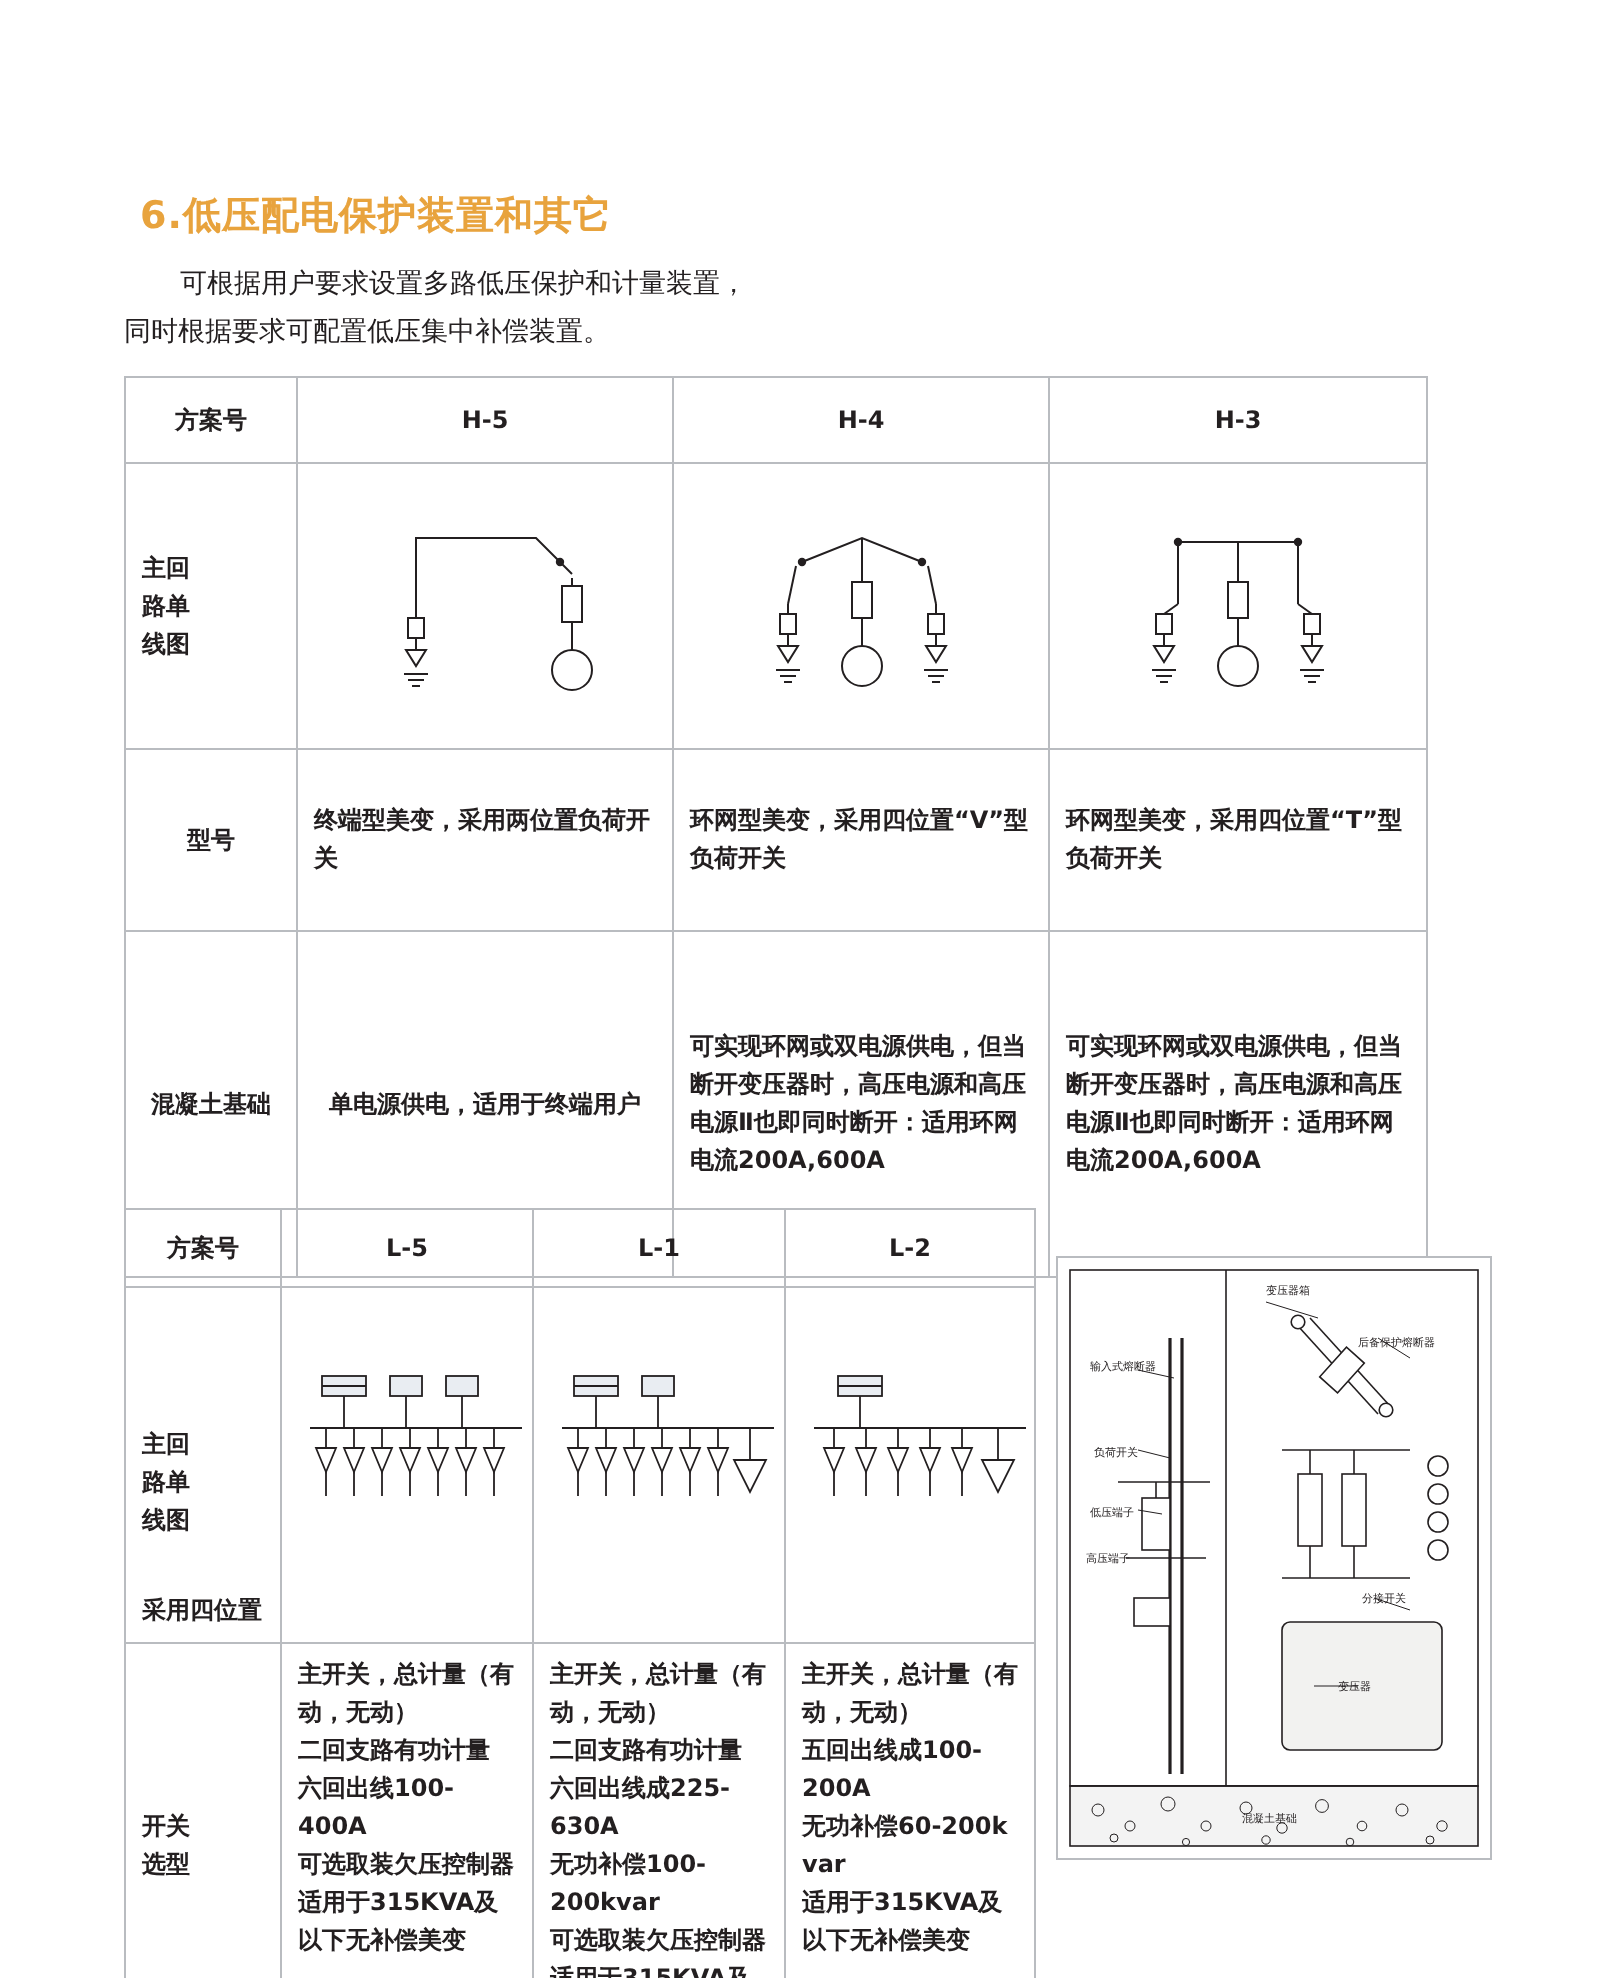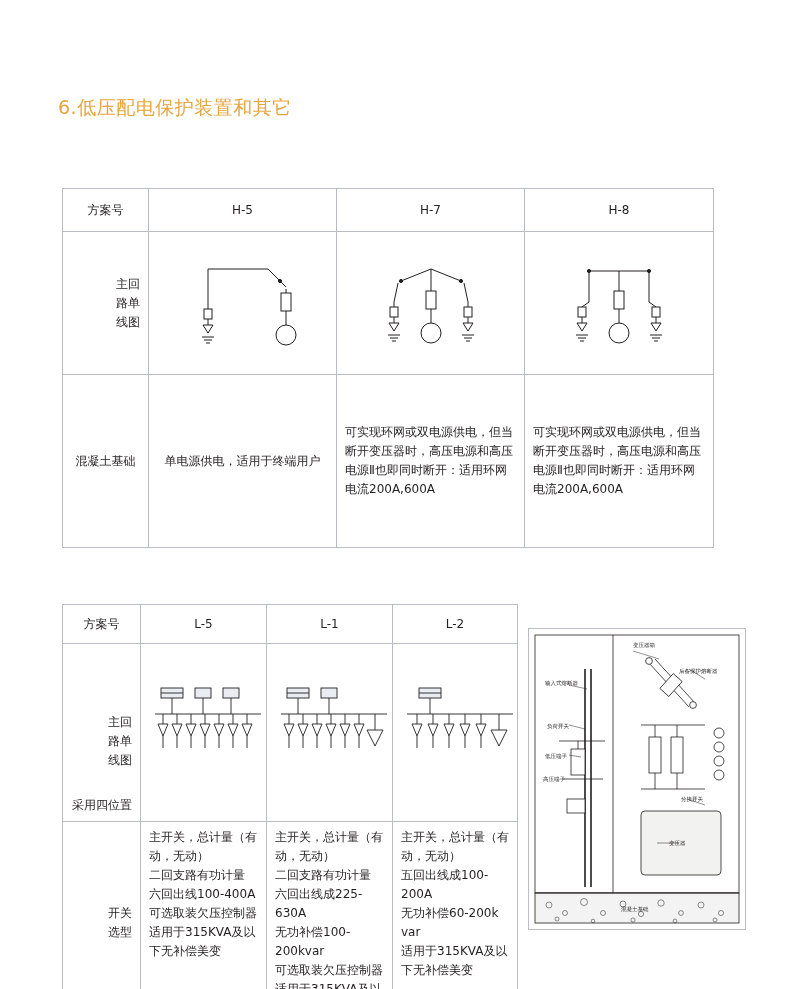--- a/index.html
+++ b/index.html
@@ -16,24 +16,24 @@
     overflow: hidden;
   }
   .page {
     position: absolute;
     left: 0; top: 0;
     width: 805px;
     height: 989px;
   }
   .section-title {
     position: absolute;
-    left: 58px;
+    left: 70px;
     top: 95px;
     font-size: 19px;
-    font-weight: normal;
+    font-weight: bold;
     color: #e8a33d;
     letter-spacing: 0.5px;
   }
   .intro {
     position: absolute;
     left: 62px;
     top: 130px;
     width: 660px;
     font-size: 13.5px;
     line-height: 24px;
@@ -47,24 +47,25 @@
     border-collapse: collapse;
     table-layout: fixed;
     font-size: 12px;
     color: #231f20;
   }
   table.spec td {
     border: 1px solid #b9bcc0;
     vertical-align: middle;
     padding: 6px 8px;
     line-height: 19px;
+    font-weight: bold;
   }
   .ctr { text-align: center; }
   .vert-label {
-    text-align: right;
+    text-align: left;
     font-size: 12px;
     line-height: 17px;
   }
 
   
   #tableH { left: 62px; top: 188px; width: 651px; }
   #tableH col.c0 { width: 86px; }
   #tableH col.c1 { width: 188px; }
   #tableH col.c2 { width: 188px; }
   #tableH col.c3 { width: 189px; }
@@ -102,34 +103,38 @@
     fill: #231f20;
   }
 </style>
 </head>
 <body>
 
 <div class="page">
 
   <div class="section-title">6.低压配电保护装置和其它</div>
 
+  <div class="intro">
+    <span class="indent">可根据用户要求设置多路低压保护和计量装置，</span><br>
+    <span>同时根据要求可配置低压集中补偿装置。</span>
+  </div>
 
   <table class="spec" id="tableH">
     <colgroup>
       <col class="c0">
         <col class="c1">
         <col class="c2">
         <col class="c3">
     </colgroup>
     <tbody>
       <tr class="r-head">
         <td class="ctr" style="height:30px">方案号</td>
         <td class="ctr">H-5</td>
-        <td class="ctr">H-7</td>
-        <td class="ctr">H-8</td>
+        <td class="ctr">H-4</td>
+        <td class="ctr">H-3</td>
       </tr>
       <tr class="r-diagram">
         <td class="vert-label">
           <span>主回<br>路单<br>线图</span>
         </td>
         <td>
 
           <svg class="schem" width="150" height="112" viewBox="0 0 150 112">
             <g stroke="#231f20" stroke-width="1" fill="none">
 
@@ -213,20 +218,26 @@
               <line x1="105" y1="55" x2="112" y2="60"></line>
               <rect x="108" y="60" width="8" height="10" fill="#fff"></rect>
               <line x1="112" y1="70" x2="112" y2="76"></line>
               <polygon points="107,76 117,76 112,84" fill="#fff"></polygon>
               <line x1="106" y1="88" x2="118" y2="88"></line>
               <line x1="108" y1="91" x2="116" y2="91"></line>
               <line x1="110" y1="94" x2="114" y2="94"></line>
             </g>
           </svg>
         </td>
+      </tr>
+      <tr class="r-model">
+        <td class="ctr">型号</td>
+        <td>终端型美变，采用两位置负荷开关</td>
+        <td>环网型美变，采用四位置“V”型负荷开关</td>
+        <td>环网型美变，采用四位置“T”型负荷开关</td>
       </tr>
       <tr class="r-scope">
         <td class="ctr">混凝土基础</td>
         <td class="ctr">单电源供电，适用于终端用户</td>
         <td>可实现环网或双电源供电，但当断开变压器时，高压电源和高压电源Ⅱ也即同时断开：适用环网电流200A,600A</td>
         <td>可实现环网或双电源供电，但当断开变压器时，高压电源和高压电源Ⅱ也即同时断开：适用环网电流200A,600A</td>
       </tr>
     </tbody>
   </table>
 

